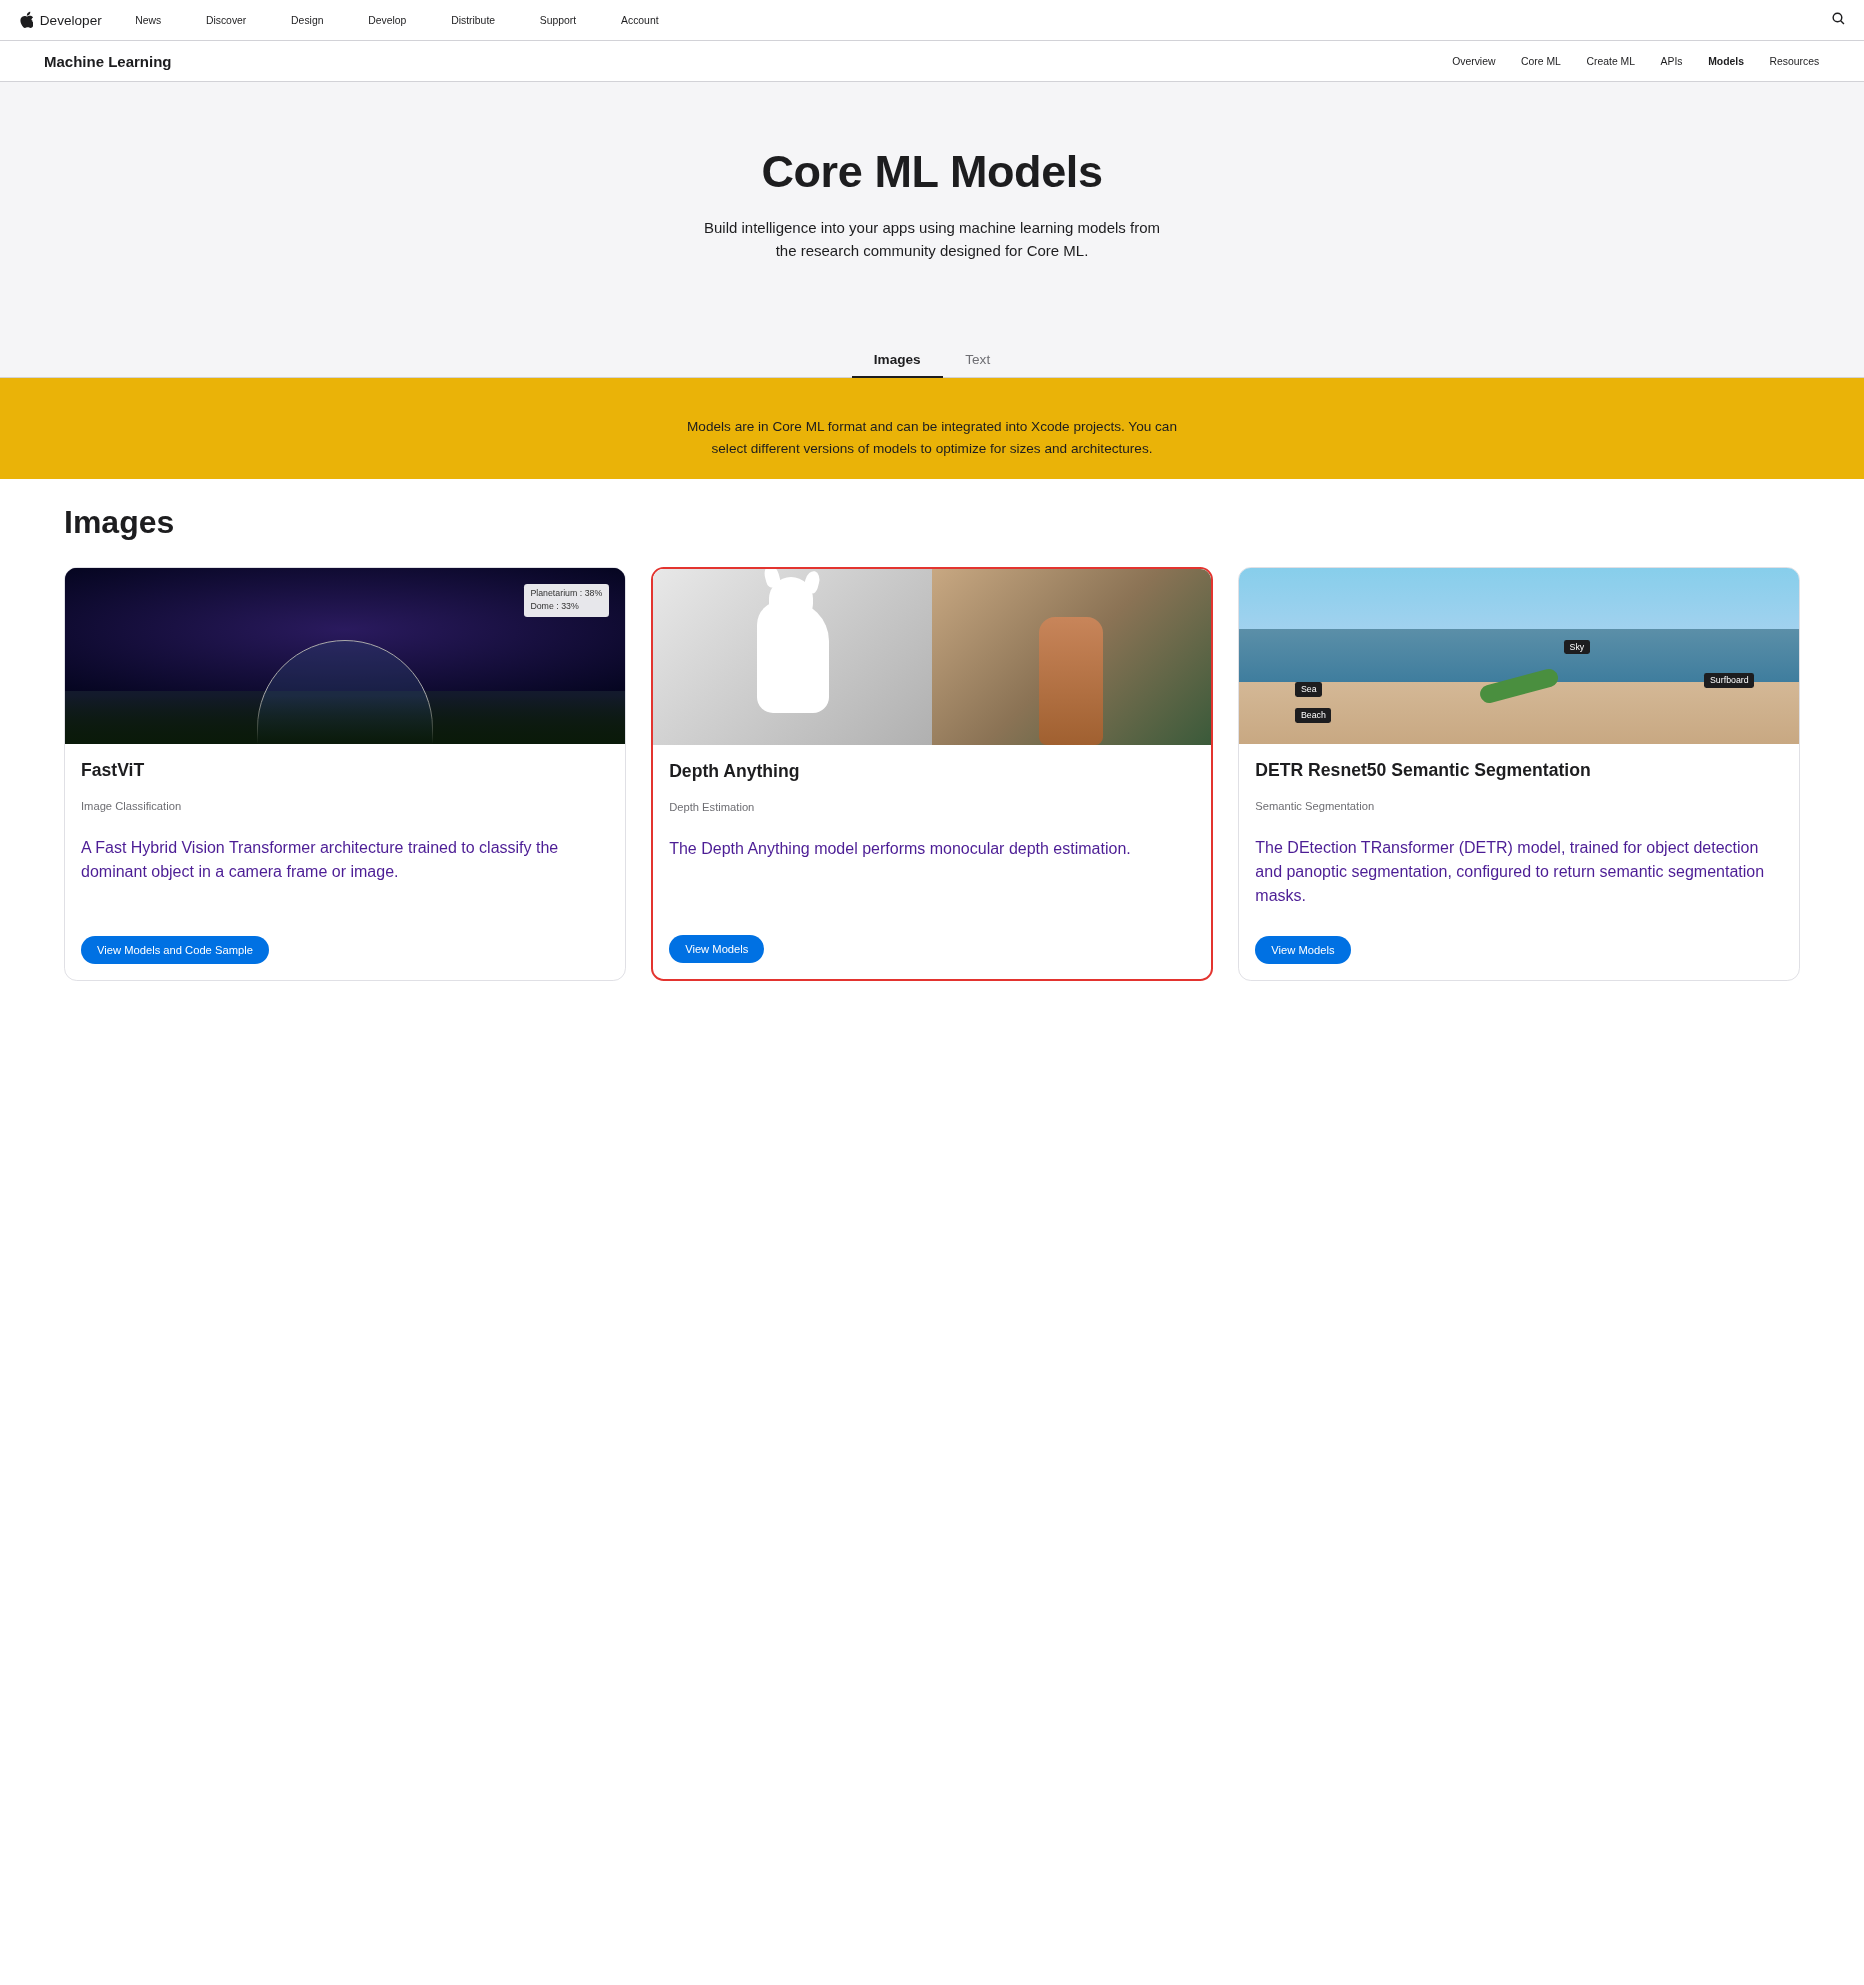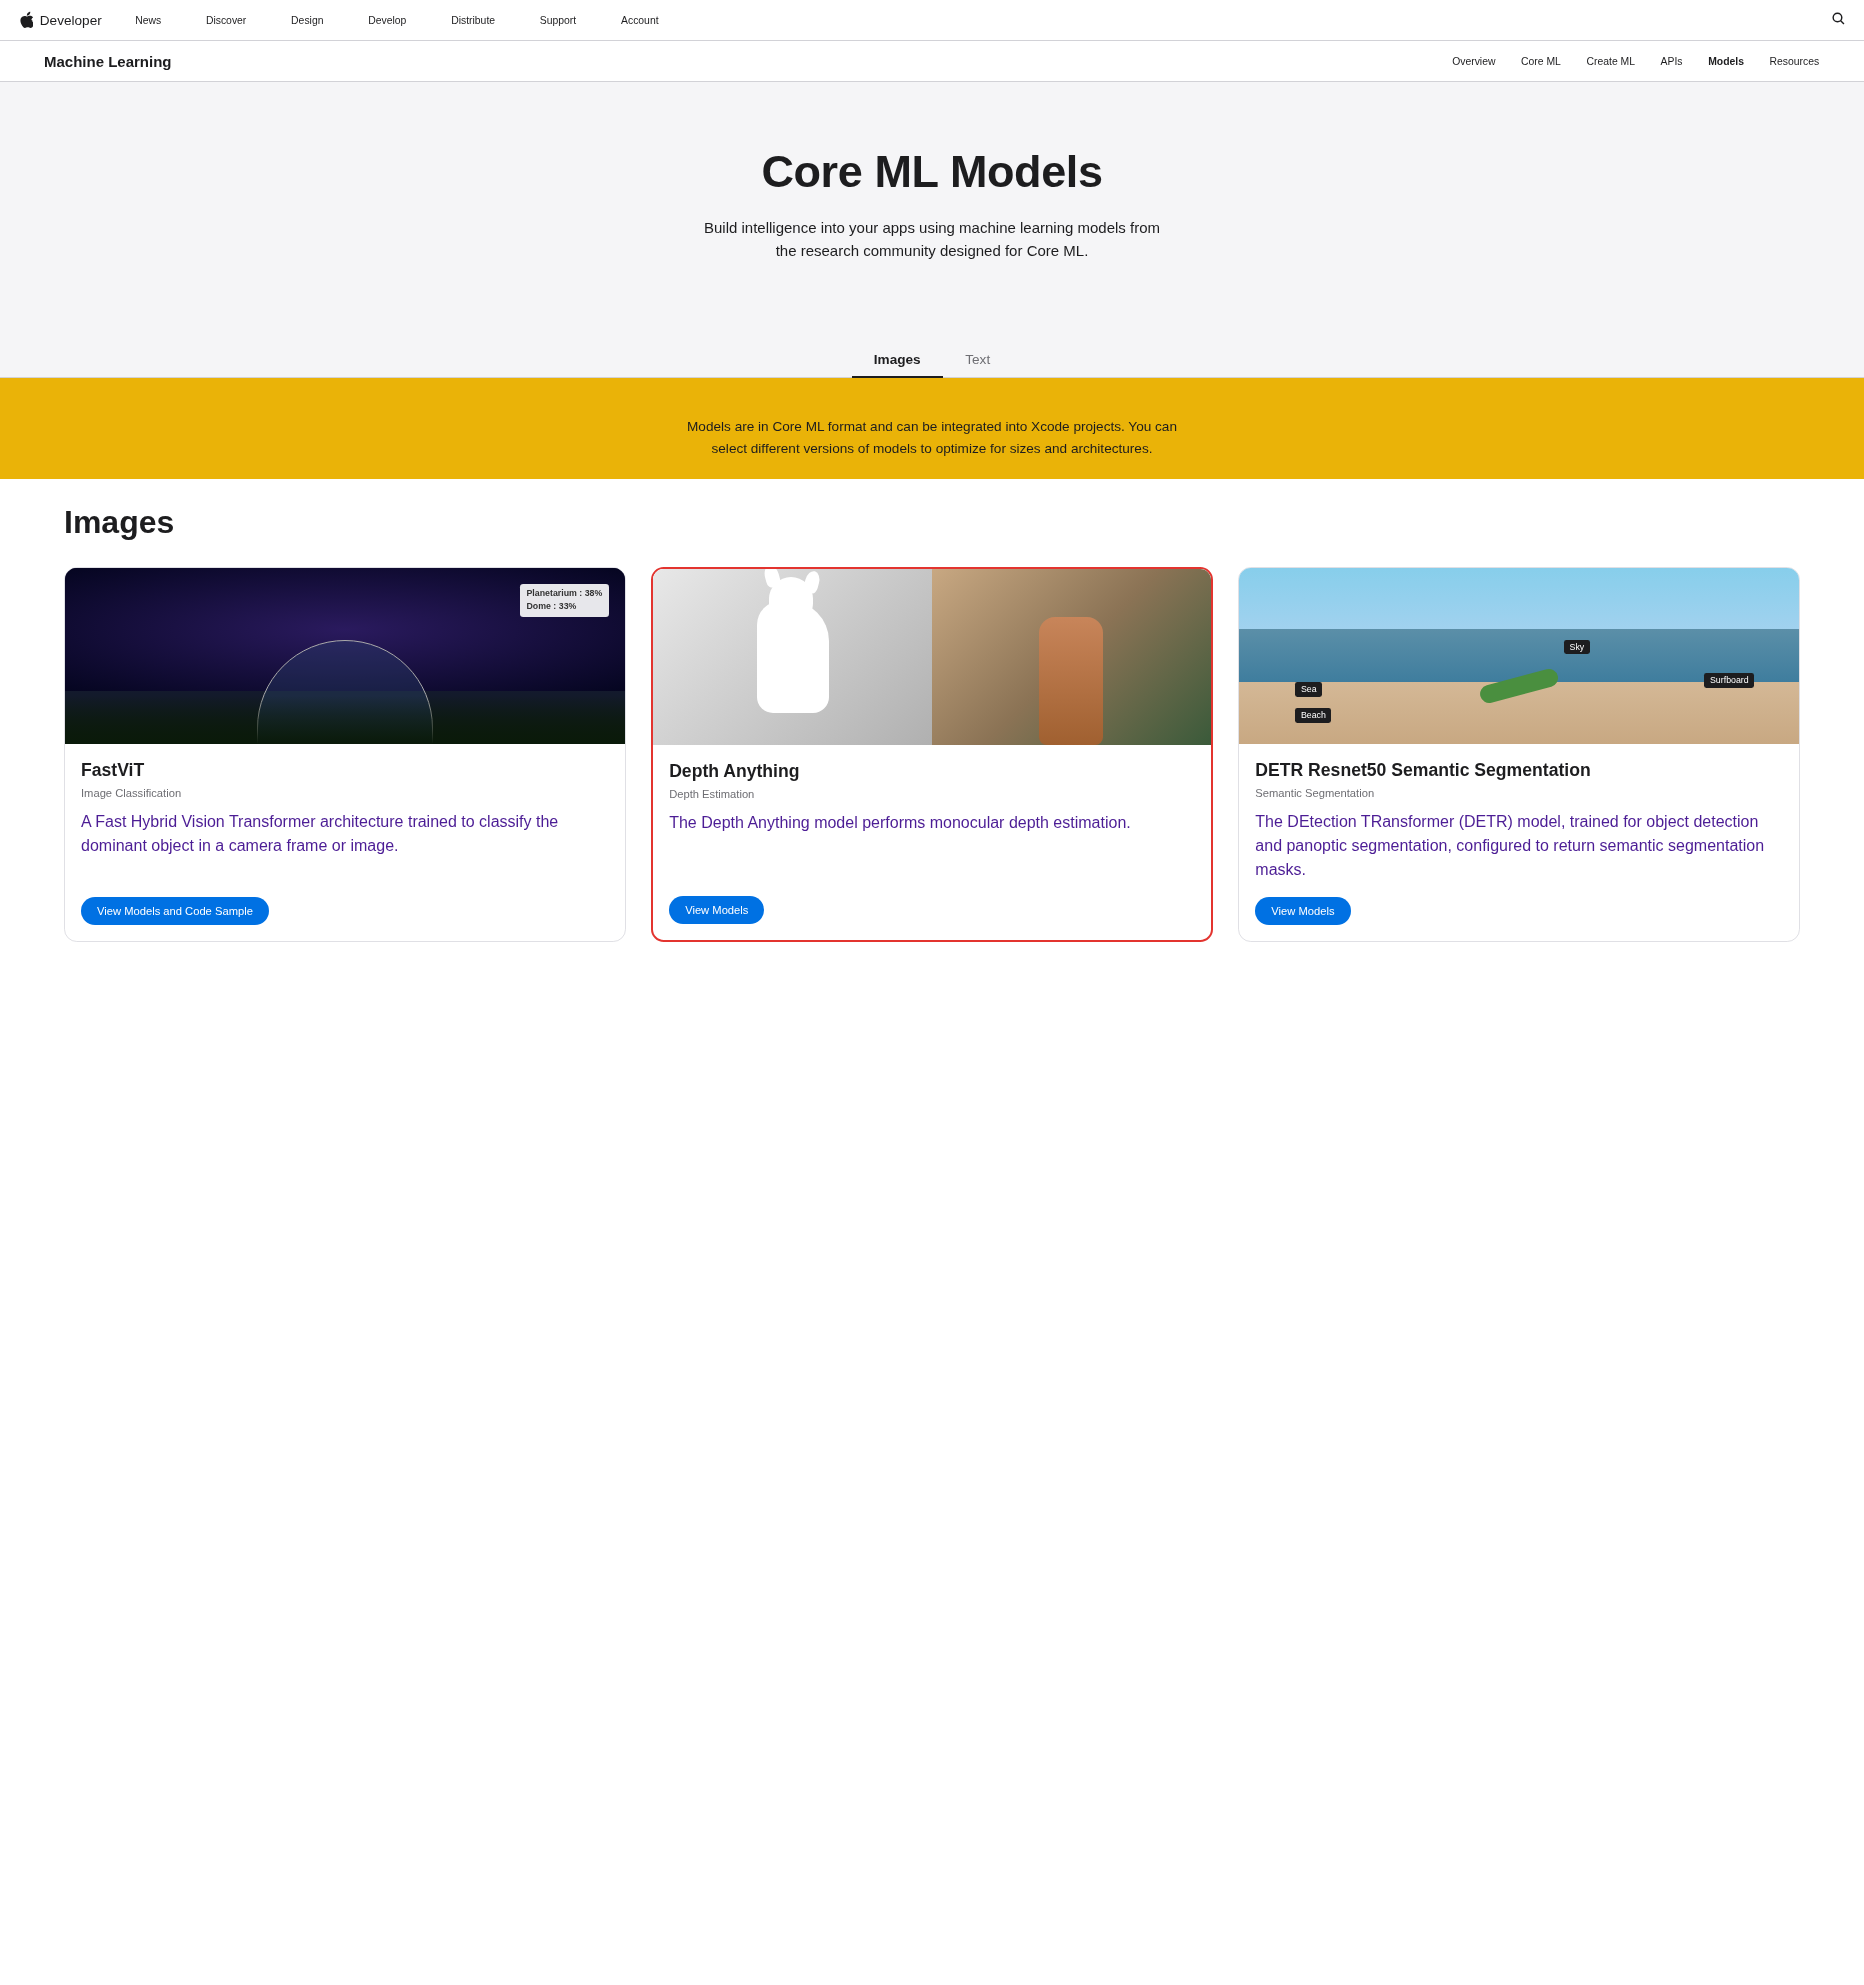--- a/index.html
+++ b/index.html
@@ -84,21 +84,21 @@
     
     .model-card {
       border-radius: 12.8px;
       overflow: hidden;
       border: 0.8px solid #e0e0e5;
       background: #fff;
       display: flex; flex-direction: column;
     }
     .model-card.highlighted { border: 2.4px solid #e3342f; }
     .model-card-image { width: 100%; height: 176px; overflow: hidden; position: relative; }
-    .model-card-body { padding: 16px; flex: 1; display: flex; flex-direction: column; gap: 6px; }
+    .model-card-body { padding: 16px; flex: 1; display: flex; flex-direction: column; gap: 19px; }
     .model-card-name { font-size: 17.6px; font-weight: 700; }
     .model-card-type { font-size: 11.2px; color: #6e6e73; }
     .model-card-desc { font-size: 16px; color: #4c1d95; line-height: 1.5; margin-top: 4.8px; flex: 1; }
     .model-card-btn {
       display: inline-block;
       margin-top: 9.6px;
       background: #0071e3;
       color: #fff;
       border: none;
       border-radius: 16px;
@@ -107,21 +107,21 @@
       cursor: pointer;
       text-decoration: none;
       align-self: flex-start;
     }
 
     
     
     .fastvit-img {
       width: 100%; height: 100%;
       background: linear-gradient(180deg, #0a0a2e 0%, #1a1a4e 40%, #0d1a0d 100%);
-      position: relative; display: flex; align-items: flex-end; justify-content: center; font-weight: bold;
+      position: relative; display: flex; align-items: flex-end; justify-content: center;
     }
     .fastvit-dome {
       width: 176px; height: 104px;
       border: 1.6px solid #aaa;
       border-radius: 88px 88px 0 0;
       background: rgba(50,80,120,0.3);
       position: absolute; bottom: 0; left: 50%; transform: translateX(-50%);
     }
     .fastvit-stars {
       position: absolute; top: 0; left: 0; right: 0; height: 70%;

